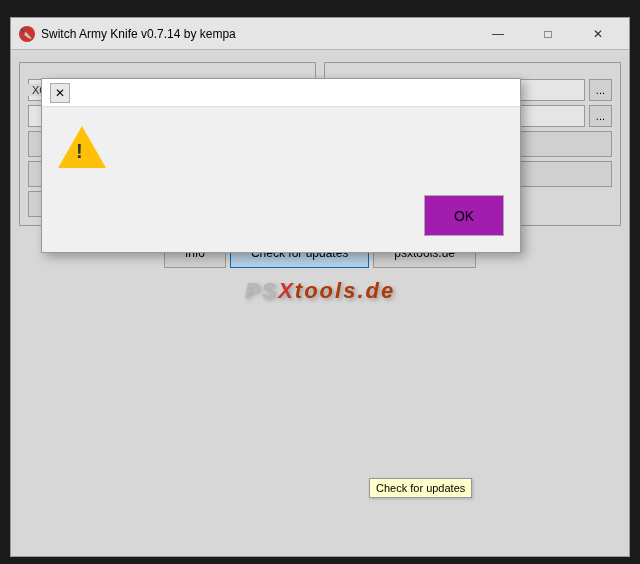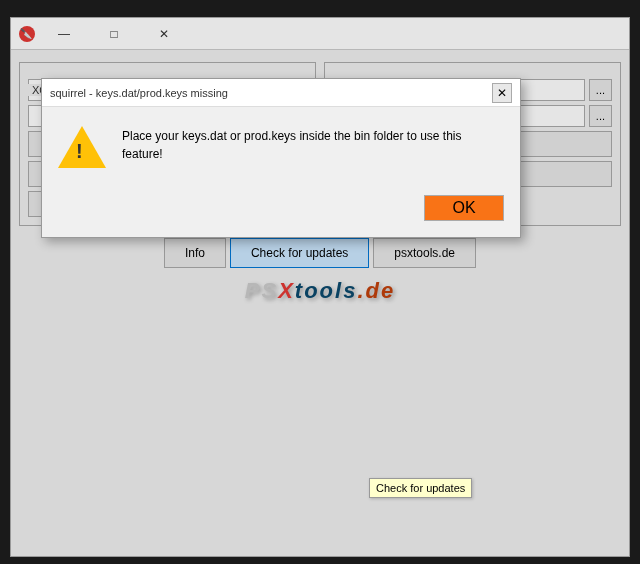--- a/index.html
+++ b/index.html
@@ -258,26 +258,26 @@
       color: #000;
       line-height: 1.5;
       padding-top: 4px;
     }
     .dialog-footer {
       padding: 8px 16px 16px;
       display: flex;
       justify-content: flex-end;
     }
     .ok-btn {
-      height: 26px;
+      height: 41px;
       width: 80px;
       border: 1px solid #aaa;
-      background: #f97316;
-      cursor: pointer;
-      font-size: 16px;
+      background: #a21caf;
+      cursor: pointer;
+      font-size: 14px;
     }
 
     
     .tooltip {
       position: absolute;
       background: #ffffcc;
       border: 1px solid #999;
       padding: 3px 6px;
       font-size: 11px;
       color: #000;
@@ -294,20 +294,21 @@
       width: 120px;
     }
   </style>
 </head>
 <body>
 
 <div class="app-window">
 
   <div class="title-bar">
     <div class="title-bar-icon">🔪</div>
+    <span class="title-bar-text">Switch Army Knife v0.7.14 by kempa</span>
     <div class="title-bar-controls">
       <button class="title-btn">—</button>
       <button class="title-btn">□</button>
       <button class="title-btn close">✕</button>
     </div>
   </div>
 
   <div class="main-content">
 
     <div class="groups-row">
@@ -348,40 +349,38 @@
     </div>
 
     <div class="bottom-bar">
       <button class="bottom-btn">Info</button>
       <button class="bottom-btn active">Check for updates</button>
       <button class="bottom-btn">psxtools.de</button>
     </div>
 
     <div class="logo-area">
       <div class="logo-text">
-        <span style="color:#ccc;text-align:right;">PS</span><span class="red">X</span><span style="color:#0c4a6e;">tools</span><span style="color:#c2410c;">.de</span>
+        <span style="color:#ccc;text-align:right;">PS</span><span class="red">X</span><span style="color:#c2410c;">tools</span><span style="color:#c2410c;">.de</span>
       </div>
     </div>
   </div>
 
   <div class="dialog-overlay">
     <div class="dialog">
 
       <div class="dialog-title-bar">
-        <span class="dialog-title-text">squirrel - keys.dat/prod.keys missing</span>
         <button class="dialog-close-btn">✕</button>
       </div>
 
       <div class="dialog-body">
         <div class="warning-icon">
           <div style="position:relative; display:inline-block;">
             <div class="warning-triangle"></div>
           </div>
         </div>
-        <div class="dialog-message">Place your keys.dat or prod.keys inside the bin folder to use this feature!</div>
       </div>
 
       <div class="dialog-footer">
         <button class="ok-btn">OK</button>
       </div>
     </div>
   </div>
 
   <div class="tooltip" style="left: 358px; top: 460px;">
     <span>Check for updates</span>

